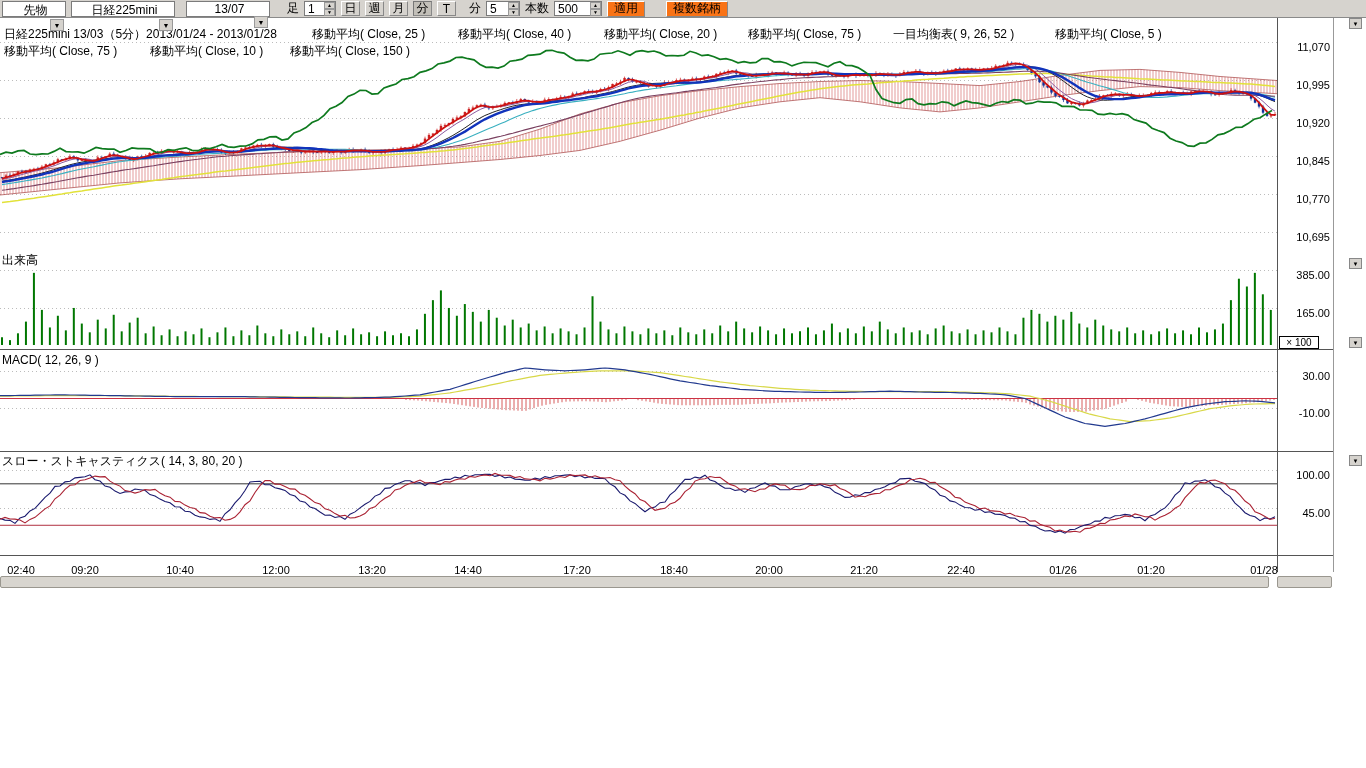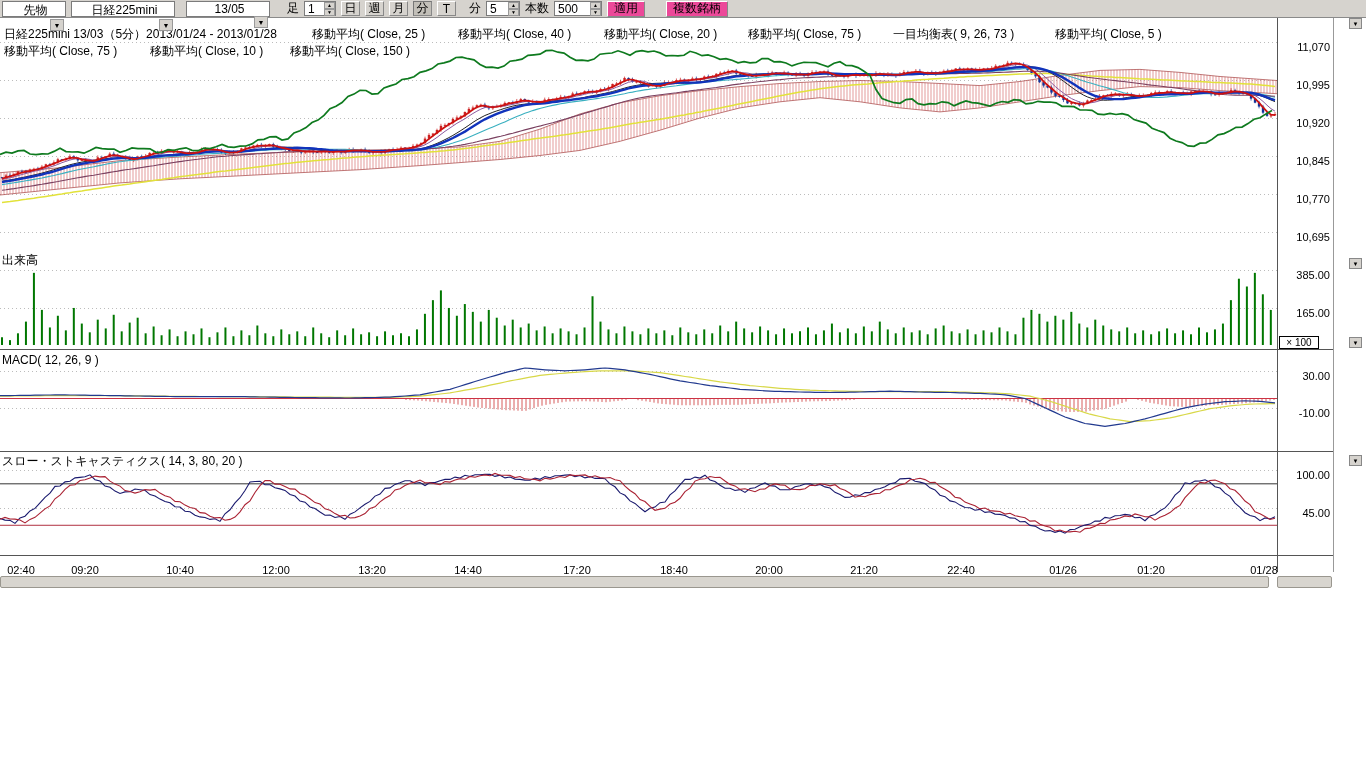--- a/index.html
+++ b/index.html
@@ -6,21 +6,21 @@
   html,body { width:1366px; height:768px; background:#fff; font-family:"Liberation Sans",sans-serif; position:relative; overflow:hidden; }
   .toolbar { position:absolute; top:0; left:0; width:1366px; height:18px; background:#d6d3ce; border-bottom:1px solid #8a8a8a; display:flex; align-items:center; gap:5px; padding:0 2px; font-size:12px; z-index:50; }
   .combo { background:#fff; border:1px solid #7b7b7b; height:16px; display:flex; align-items:center; padding-left:3px;flex-direction:column; }
   .combo .drop { width:14px; height:12px; background:#d6d3ce; border:1px solid #999; font-size:7px; line-height:11px; text-align:center; margin-left:auto; margin-right:1px; }
   .spin { background:#fff; border:1px solid #7b7b7b; height:15px; display:flex; align-items:center; padding-left:3px; }
   .spin .ud { margin-left:auto; width:11px; display:flex; flex-direction:column; }
   .spin .ud div { height:7px; background:#d6d3ce; border:1px solid #999; font-size:5px; line-height:5px; text-align:center; }
   .pbtn { background:#d6d3ce; border:1px solid #888; border-top-color:#fff; border-left-color:#fff; height:15px; min-width:19px; padding:0 2px; font-size:12px; display:flex; align-items:center; justify-content:center; }
   .pbtn.pressed { background:#c2bfb8; border-top-color:#777; border-left-color:#777; }
   .tlabel { font-size:12px; }
-  .btn { background:#ec4899; border:1px solid #888; border-top-color:#fff; border-left-color:#fff; height:16px; padding:0 6px; font-size:12px; display:flex; align-items:center; }
+  .btn { background:#f97316; border:1px solid #888; border-top-color:#fff; border-left-color:#fff; height:16px; padding:0 6px; font-size:12px; display:flex; align-items:center; }
   #chart-svg { position:absolute; top:0; left:0; z-index:1; }
   #labels { position:absolute; top:0; left:0; width:1366px; height:600px; z-index:2; pointer-events:none;margin-top:6px; }
   .ylabel { position:absolute; left:1280px; width:50px; text-align:right; font-size:11px; color:#000; }
   .xlabel { position:absolute; top:558px; transform:translateX(-50%); font-size:11px; color:#000; white-space:nowrap; }
   .legend { position:absolute; font-size:12px; color:#000; z-index:3; white-space:nowrap; }
   .ptitle { position:absolute; font-size:12px; color:#000; z-index:3; }
   .scalebox { position:absolute; left:1279px; top:336px; width:40px; height:13px; border:1px solid #000; background:#fff; font-size:10px; text-align:center; line-height:11px; z-index:3; }
   .axisdrop { position:absolute; left:1349px; width:13px; height:11px; background:#d6d3ce; border:1px solid #888; font-size:6px; line-height:10px; text-align:center; z-index:3; }
   .sb-thumb { position:absolute; top:576px; height:12px; background:#d8d5cf; border:1px solid #9a978f; border-radius:2px; z-index:3; }
 </style>
@@ -1510,21 +1510,21 @@
 <div class="toolbar">
   <div class="combo" style="width:64px">
     <span>先物</span>
     <span class="drop">▼</span>
   </div>
   <div class="combo" style="width:104px">
     <span>日経225mini</span>
     <span class="drop">▼</span>
   </div>
   <div class="combo" style="width:84px;margin-left:6px">
-    <span>13/05</span>
+    <span>13/07</span>
     <span class="drop">▼</span>
   </div>
   <span class="tlabel" style="margin-left:12px">足</span>
   <div class="spin" style="width:32px">
     <span>1</span>
     <span class="ud">
         <div>▲</div>
         <div>▼</div>
       </span>
   </div>
@@ -1551,21 +1551,21 @@
   </div>
   <div class="btn">適用</div>
   <div class="btn" style="margin-left:16px">複数銘柄</div>
 </div>
 
 <span class="legend" style="left:4px;top:26px">日経225mini 13/03（5分）2013/01/24 - 2013/01/28</span>
 <span class="legend" style="left:312px;top:26px">移動平均( Close, 25 )</span>
 <span class="legend" style="left:458px;top:26px">移動平均( Close, 40 )</span>
 <span class="legend" style="left:604px;top:26px">移動平均( Close, 20 )</span>
 <span class="legend" style="left:748px;top:26px">移動平均( Close, 75 )</span>
-<span class="legend" style="left:893px;top:26px">一目均衡表( 9, 26, 73 )</span>
+<span class="legend" style="left:893px;top:26px">一目均衡表( 9, 26, 52 )</span>
 <span class="legend" style="left:1055px;top:26px">移動平均( Close, 5 )</span>
 <span class="legend" style="left:4px;top:43px">移動平均( Close, 75 )</span>
 <span class="legend" style="left:150px;top:43px">移動平均( Close, 10 )</span>
 <span class="legend" style="left:290px;top:43px">移動平均( Close, 150 )</span>
 
 <div class="ptitle" style="left:2px;top:252px">出来高</div>
 <div class="ptitle" style="left:2px;top:353px">MACD( 12, 26, 9 )</div>
 <div class="ptitle" style="left:2px;top:453px">スロー・ストキャスティクス( 14, 3, 80, 20 )</div>
 
 <div class="scalebox">× 100</div>

